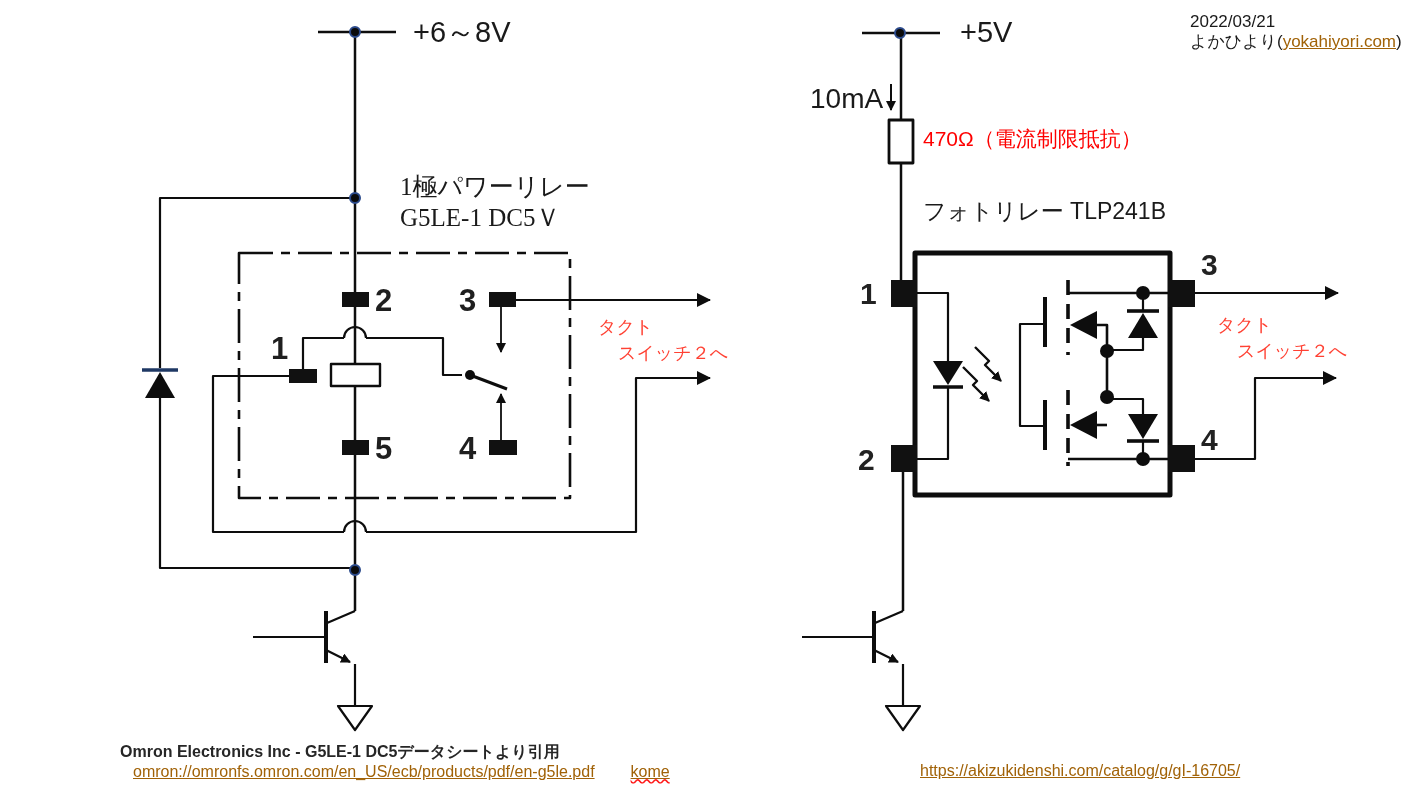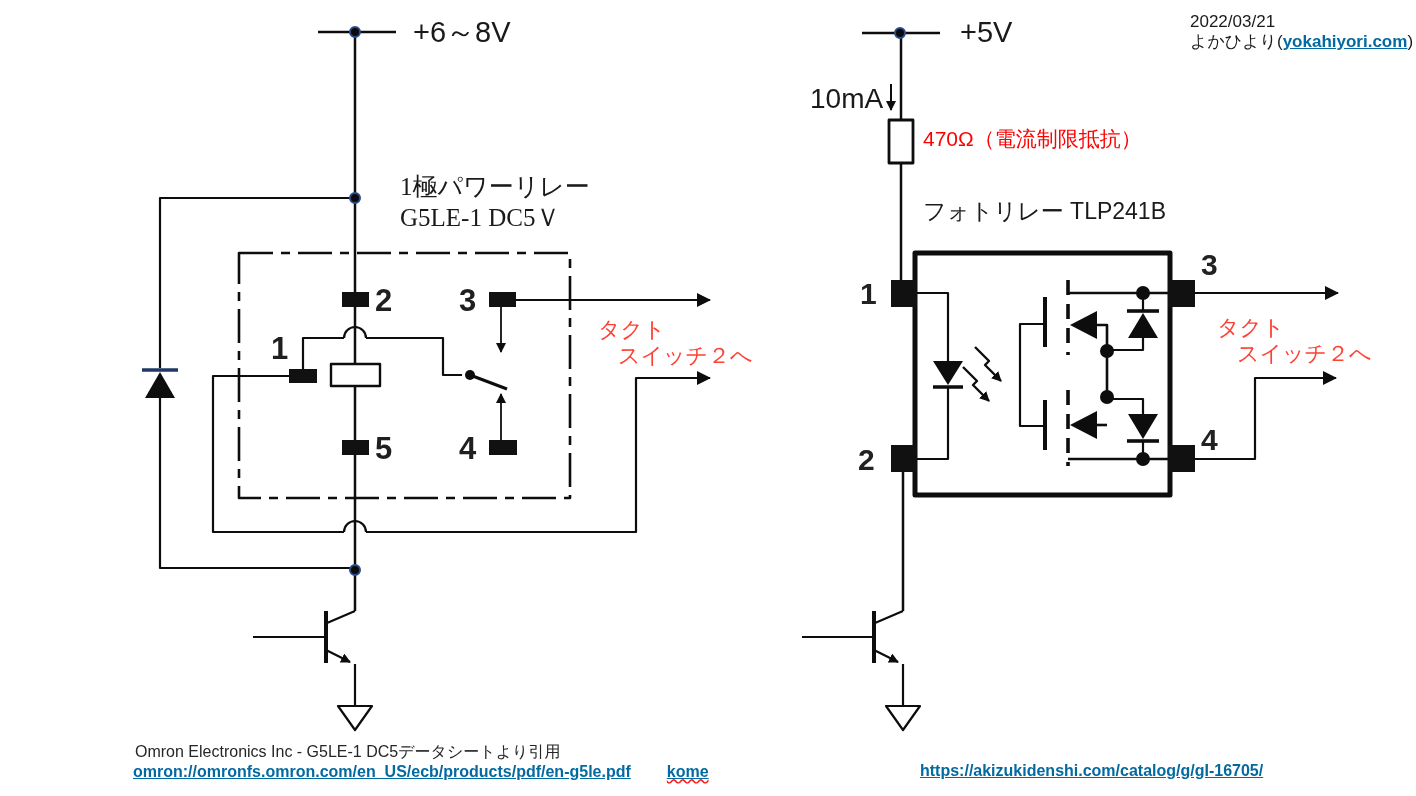--- a/index.html
+++ b/index.html
@@ -2,26 +2,26 @@
 <html><head>
 <meta charset="utf-8">
 <style>
   html,body{margin:0;padding:0;background:#ffffff;}
   #canvas{position:relative;width:1416px;height:796px;background:#ffffff;overflow:hidden;
           font-family:"Liberation Sans","DejaVu Sans",sans-serif;}
   svg{position:absolute;left:0;top:0;}
   .t{position:absolute;white-space:nowrap;color:#1a1a1a;line-height:1.15;}
   .fs29{font-size:29px;} .fs26{font-size:28px;} .fs25{font-size:25px;font-family:Liberation Serif, serif;}
   .fs23{font-size:23px;} .fs21{font-size:21px;} .fs20{font-size:20px;}
-  .fs18{font-size:22px;} .fs17{font-size:17px;} .fs16{font-size:16px;}
+  .fs18{font-size:18px;} .fs17{font-size:17px;} .fs16{font-size:16px;}
   .red{color:#ff4133;}
   .red2{color:#fe0000;}
   .pin{font-size:31px;font-weight:700;color:#1f1f1f;}
   .pin2{font-size:30px;font-weight:600;color:#222222;}
-  .lnk{color:#0369a1;text-decoration:underline;cursor:pointer;font-weight:bold;}
+  .lnk{color:#a16207;text-decoration:underline;cursor:pointer;}
   .typo{text-decoration:underline wavy #ff1a1a;padding-left:36px;}
   .note-line{line-height:27px;}
   .gray{color:#262626;}
 </style>
 </head>
 <body>
 
 <div id="canvas">
 
 <svg width="1416" height="796" viewBox="0 0 1416 796">
@@ -179,21 +179,21 @@
 
 <div class="t red fs18" style="left:598px;top:317px;">タクト</div>
 <div class="t red fs18" style="left:618px;top:343px;">スイッチ２へ</div>
 
 <div class="t pin" style="left:271px;top:331px;">1</div>
 <div class="t pin" style="left:375px;top:283px;">2</div>
 <div class="t pin" style="left:459px;top:283px;">3</div>
 <div class="t pin" style="left:459px;top:431px;">4</div>
 <div class="t pin" style="left:375px;top:431px;">5</div>
 
-<div class="t fs16 gray" style="left:135px;top:743px;">Omron Electronics Inc - G5LE-1 DC5データシートより引用</div>
+<div class="t fs16 gray" style="left:120px;top:743px;font-weight:bold;">Omron Electronics Inc - G5LE-1 DC5データシートより引用</div>
 <div class="t fs16" style="left:133px;top:763px;"><span class="lnk"><span>omron://omronfs.omron.com/en_US/ecb/products/pdf/en-g5le.pdf</span><span class="typo">kome</span></span></div>
 
 <div class="t fs29" style="left:960px;top:16px;">+5V</div>
 <div class="t fs26" style="left:810px;top:83px;">10mA</div>
 <div class="t red2 fs21" style="left:923px;top:127px;">470Ω（電流制限抵抗）</div>
 <div class="t fs23" style="left:923px;top:198px;">フォトリレー TLP241B</div>
 
 <div class="t pin2" style="left:860px;top:277px;">1</div>
 <div class="t pin2" style="left:858px;top:443px;">2</div>
 <div class="t pin2" style="left:1201px;top:248px;">3</div>

